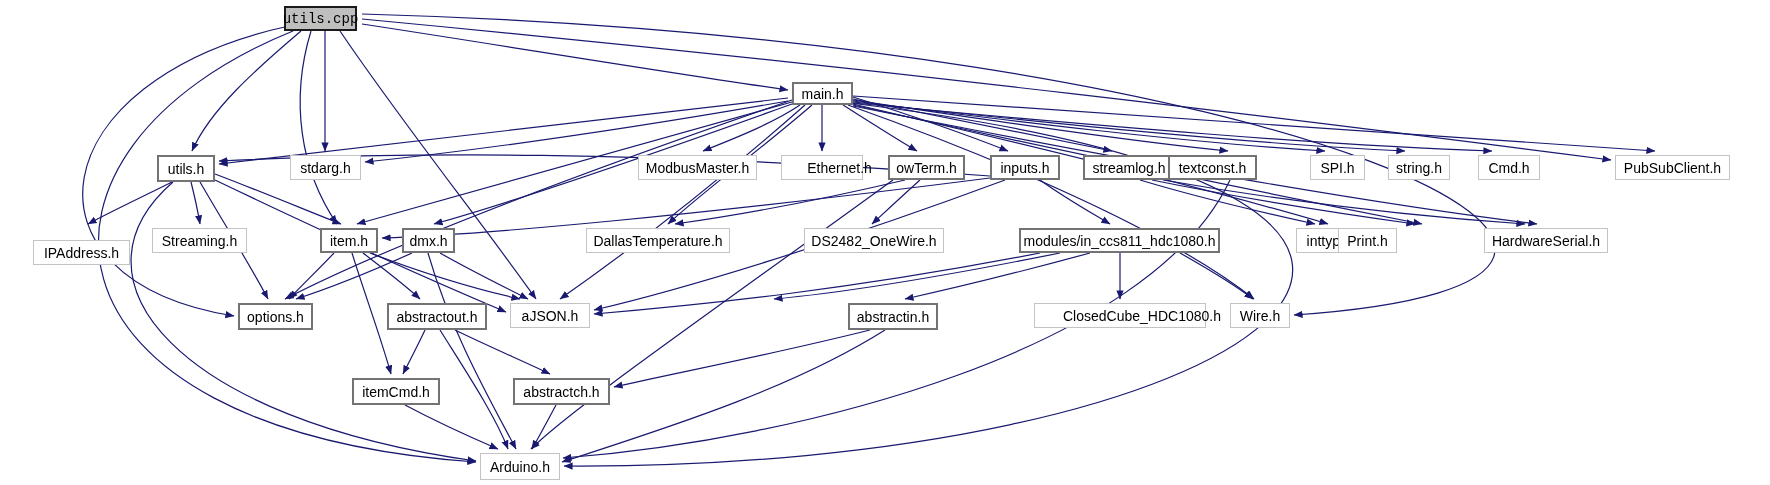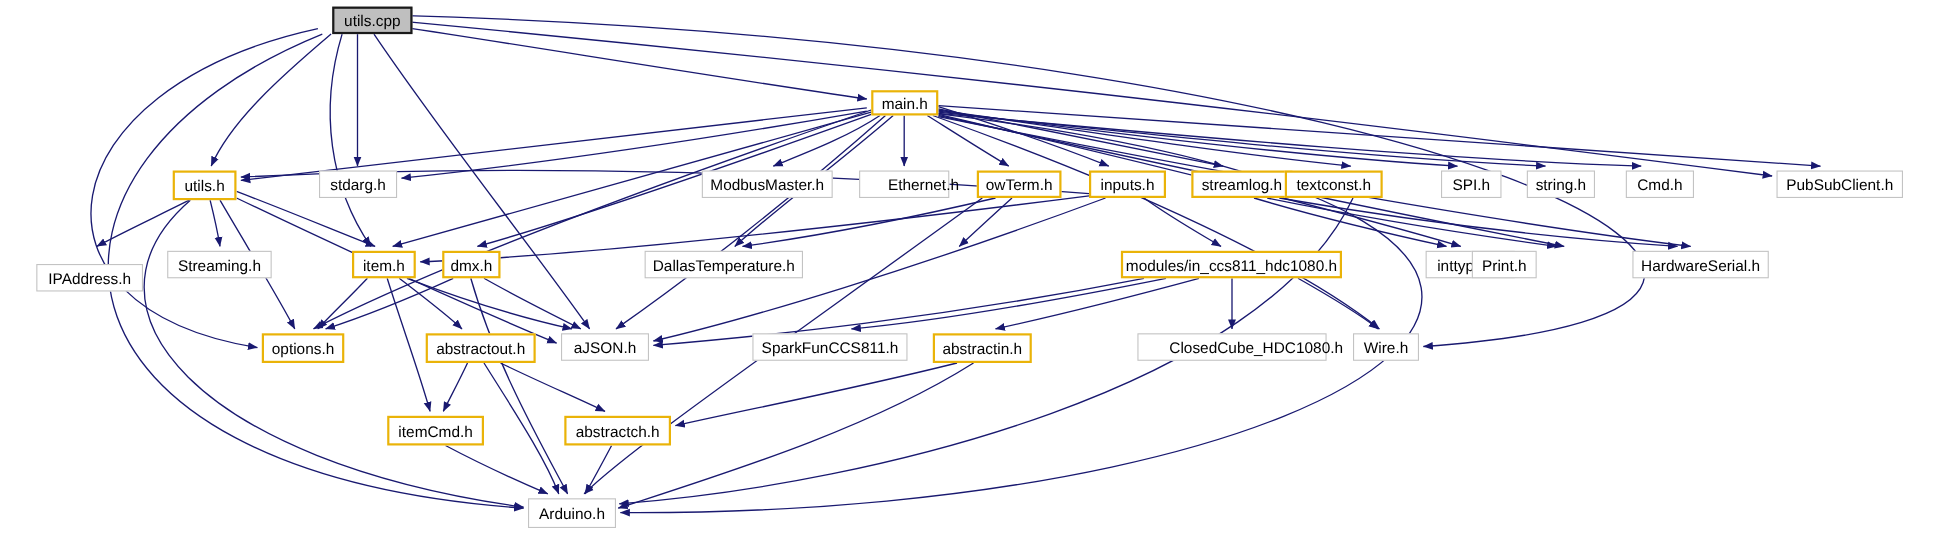--- a/index.html
+++ b/index.html
@@ -2,21 +2,21 @@
 <html><head>
 <meta charset="utf-8">
 <style>
   html,body{margin:0;padding:0;background:#ffffff;}
   .canvas{position:relative;width:1770px;height:485px;background:#ffffff;overflow:hidden;
           font-family:"Liberation Sans", sans-serif;}
   .edge-layer{position:absolute;left:0;top:0;z-index:1;}
   .node{position:absolute;z-index:2;display:flex;align-items:center;justify-content:center;
         background:#ffffff;border:1px solid #c3c3c3;box-sizing:border-box;
         font-size:14px;color:#000;white-space:nowrap;}
-  .node.doc{border:2px solid #eab308;}
+  .node.doc{border:2px solid #737373;}
   .node.current{border:2px solid #1a1a1a;background:#bfbfbf;}
   .node span{padding:0 3px;}
 </style>
 </head>
 <body>
 
 <div class="canvas">
   <svg class="edge-layer" width="1770" height="485" viewBox="0 0 1770 485">
     <defs>
       <marker id="arrow" markerWidth="10" markerHeight="9" refX="8.6" refY="4" orient="auto" markerUnits="userSpaceOnUse">
@@ -87,21 +87,21 @@
         <path d="M425,330 C418,345 410,360 403,374" fill="none" stroke="#191970" stroke-width="1.2" marker-end="url(#arrow)"></path>
         <path d="M455,330 C490,347 525,362 550,374" fill="none" stroke="#191970" stroke-width="1.2" marker-end="url(#arrow)"></path>
         <path d="M440,330 C465,370 495,415 508,449" fill="none" stroke="#191970" stroke-width="1.2" marker-end="url(#arrow)"></path>
         <path d="M870,330 C770,355 680,372 614,387" fill="none" stroke="#191970" stroke-width="1.2" marker-end="url(#arrow)"></path>
         <path d="M885,330 C790,390 660,430 562,462" fill="none" stroke="#191970" stroke-width="1.2" marker-end="url(#arrow)"></path>
         <path d="M556,405 C548,420 540,435 532,449" fill="none" stroke="#191970" stroke-width="1.2" marker-end="url(#arrow)"></path>
         <path d="M405,405 C437,422 470,437 498,449" fill="none" stroke="#191970" stroke-width="1.2" marker-end="url(#arrow)"></path>
       </g>
   </svg>
 
-<div class="node current" style="left: 302px; top: 6px; width: 73px; height: 25px;">
+<div class="node current" style="left: 284px; top: 6px; width: 73px; height: 25px; font-family: Liberation Mono, monospace;">
       <span>utils.cpp</span>
     </div>
     <div class="node doc" style="left: 792px; top: 82px; width: 61px; height: 23px;">
       <span>main.h</span>
     </div>
     <div class="node doc" style="left: 157px; top: 155px; width: 58px; height: 27px;">
       <span>utils.h</span>
     </div>
     <div class="node ext" style="left: 290px; top: 155px; width: 71px; height: 25px;">
       <span>stdarg.h</span>
@@ -144,43 +144,43 @@
     </div>
     <div class="node doc" style="left: 320px; top: 228px; width: 58px; height: 25px;">
       <span>item.h</span>
     </div>
     <div class="node doc" style="left: 402px; top: 228px; width: 53px; height: 25px;">
       <span>dmx.h</span>
     </div>
     <div class="node ext" style="left: 586px; top: 228px; width: 144px; height: 25px;">
       <span>DallasTemperature.h</span>
     </div>
+    <div class="node ext" style="left: 804px; top: 228px; width: 140px; height: 25px;">
+      <span>DS2482_OneWire.h</span>
+    </div>
     <div class="node doc" style="left: 1019px; top: 228px; width: 201px; height: 25px;">
       <span>modules/in_ccs811_hdc1080.h</span>
     </div>
     <div class="node ext" style="left: 1296px; top: 228px; width: 81px; height: 25px;">
       <span>inttypes.h</span>
     </div>
     <div class="node ext" style="left: 1338px; top: 228px; width: 59px; height: 25px;">
       <span>Print.h</span>
     </div>
     <div class="node ext" style="left: 1484px; top: 228px; width: 124px; height: 25px;">
       <span>HardwareSerial.h</span>
     </div>
     <div class="node doc" style="left: 238px; top: 303px; width: 75px; height: 27px;">
       <span>options.h</span>
     </div>
     <div class="node doc" style="left: 387px; top: 303px; width: 100px; height: 27px;">
       <span>abstractout.h</span>
     </div>
     <div class="node ext" style="left: 510px; top: 303px; width: 80px; height: 25px;">
       <span>aJSON.h</span>
-    </div>
-    <div class="node ext" style="left: 684px; top: 303px; width: 141px; height: 25px;">
-      <span>SparkFunCCS811.h</span>
     </div>
     <div class="node doc" style="left: 848px; top: 303px; width: 90px; height: 27px;">
       <span>abstractin.h</span>
     </div>
     <div class="node ext" style="left: 1034px; top: 303px; width: 172px; height: 25px; padding-left: 44px;">
       <span>ClosedCube_HDC1080.h</span>
     </div>
     <div class="node ext" style="left: 1230px; top: 303px; width: 60px; height: 25px;">
       <span>Wire.h</span>
     </div>

